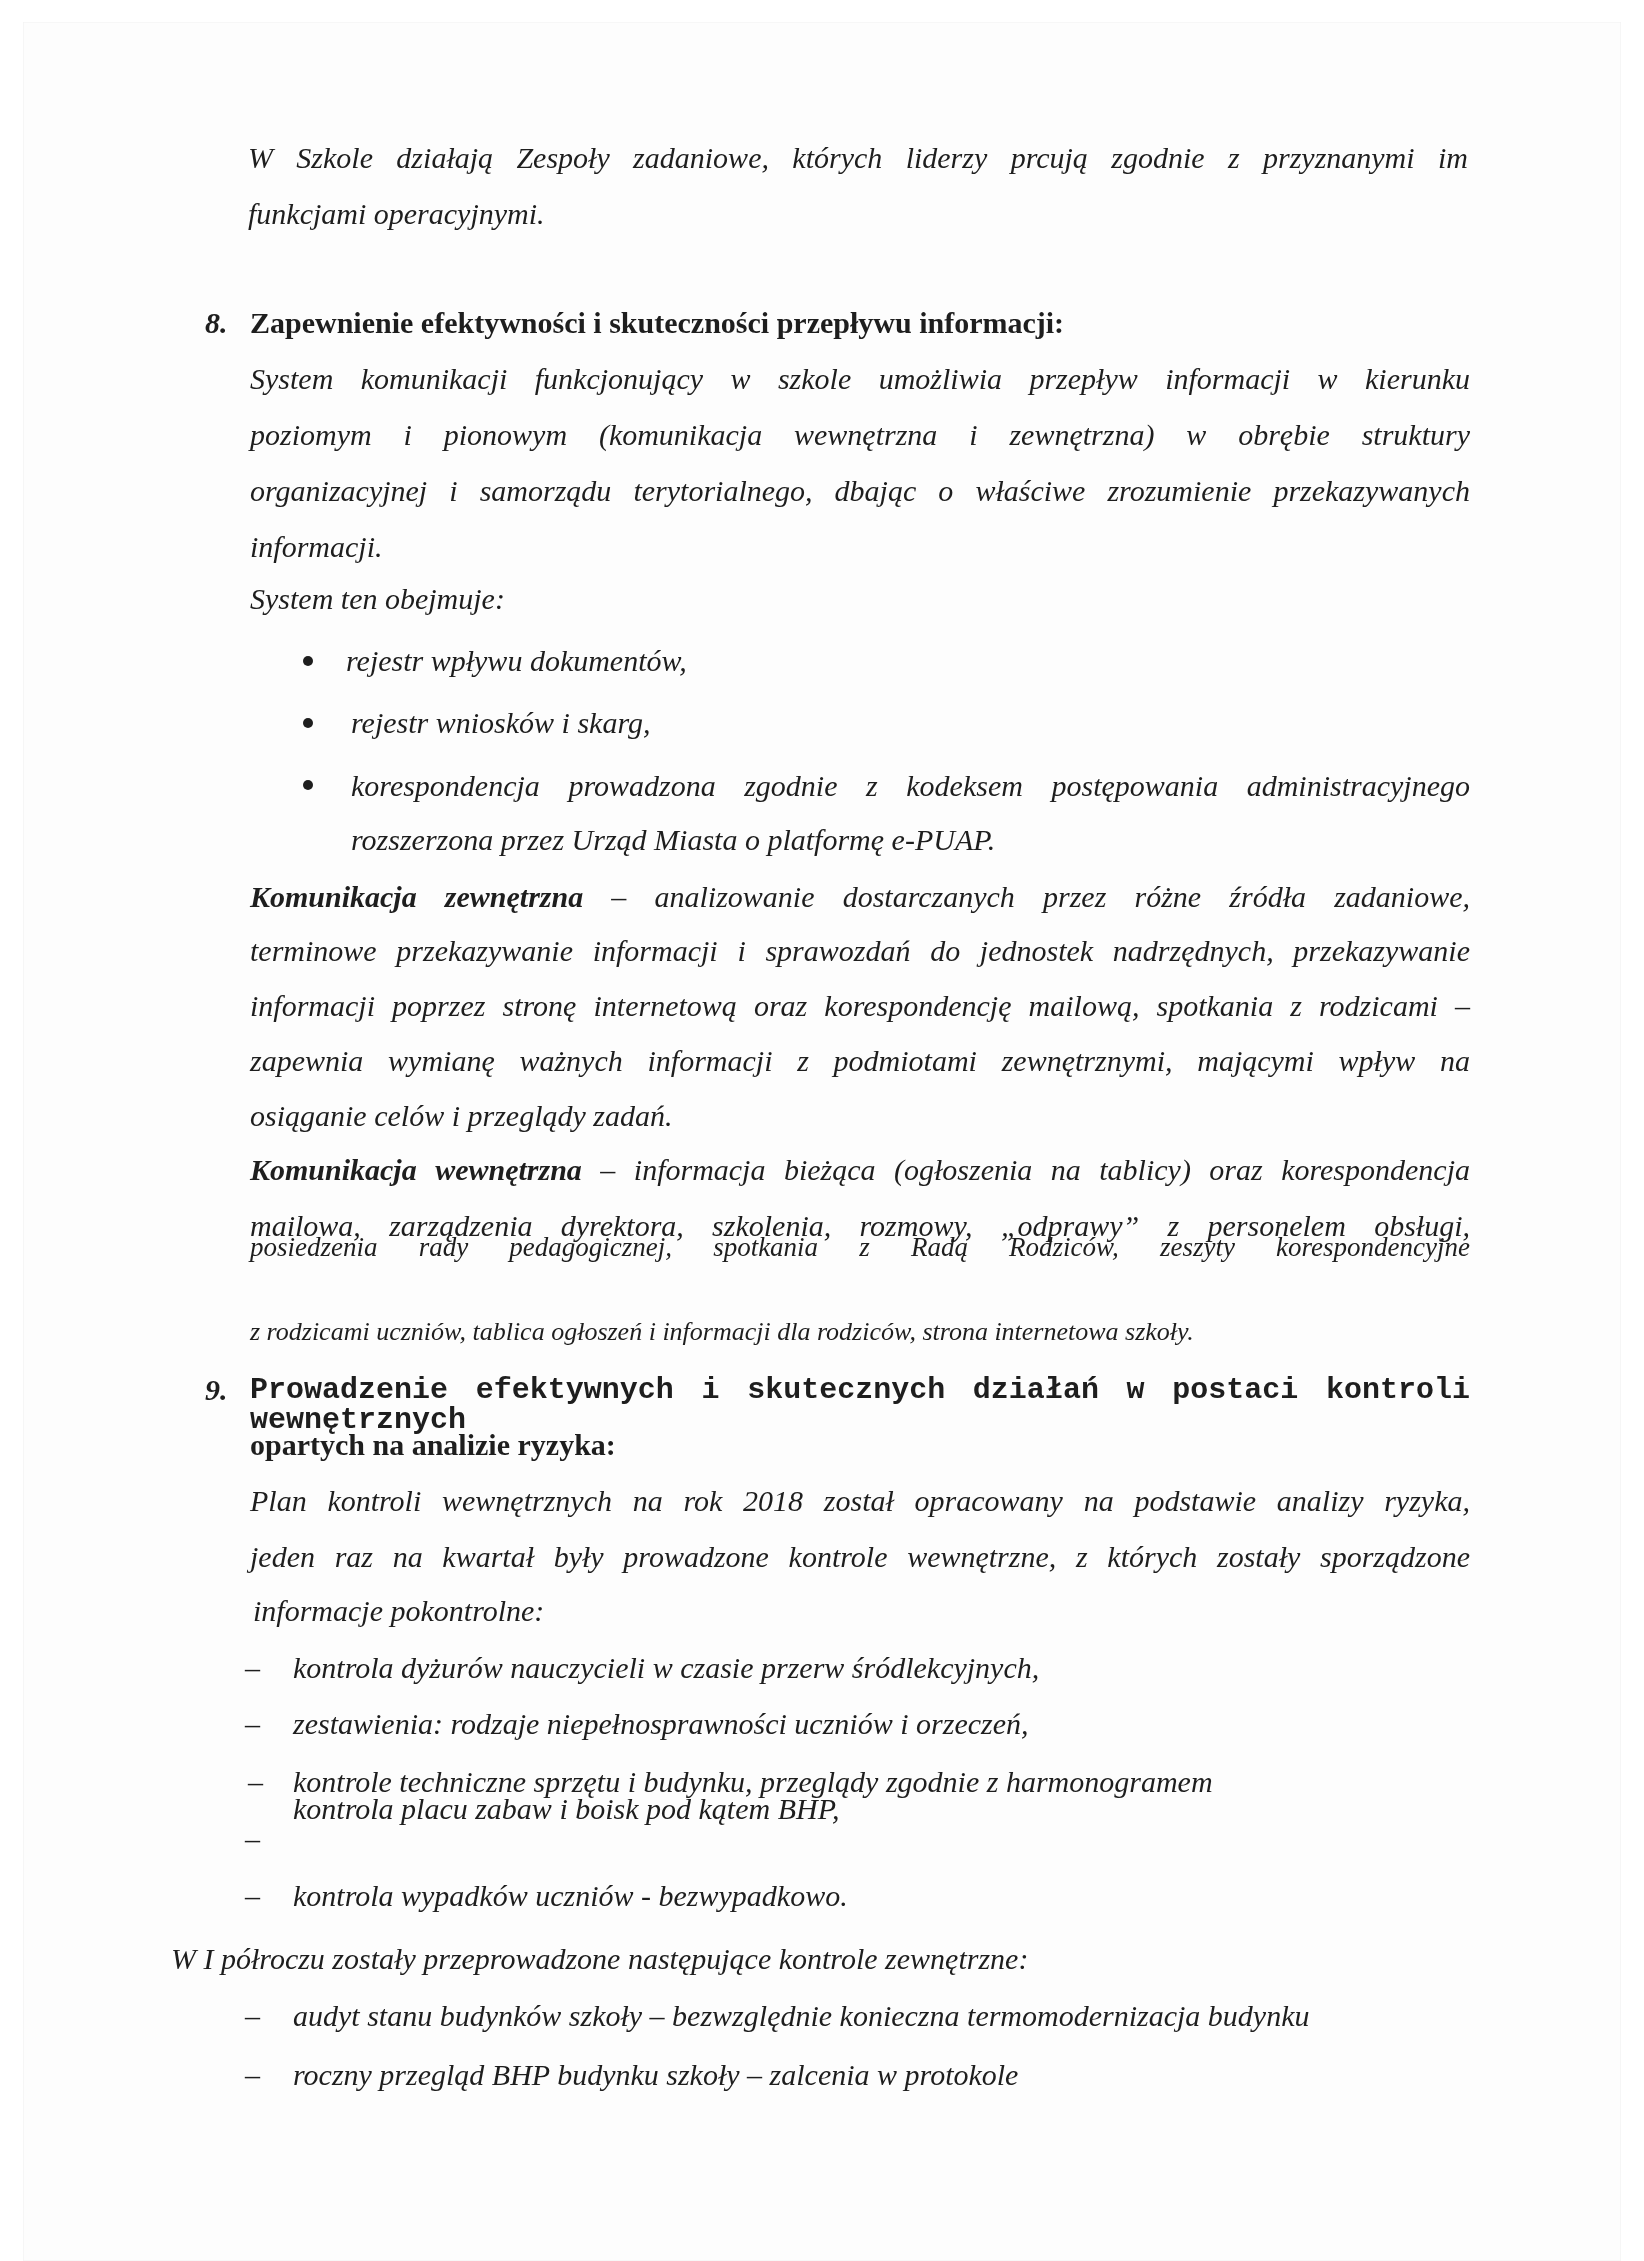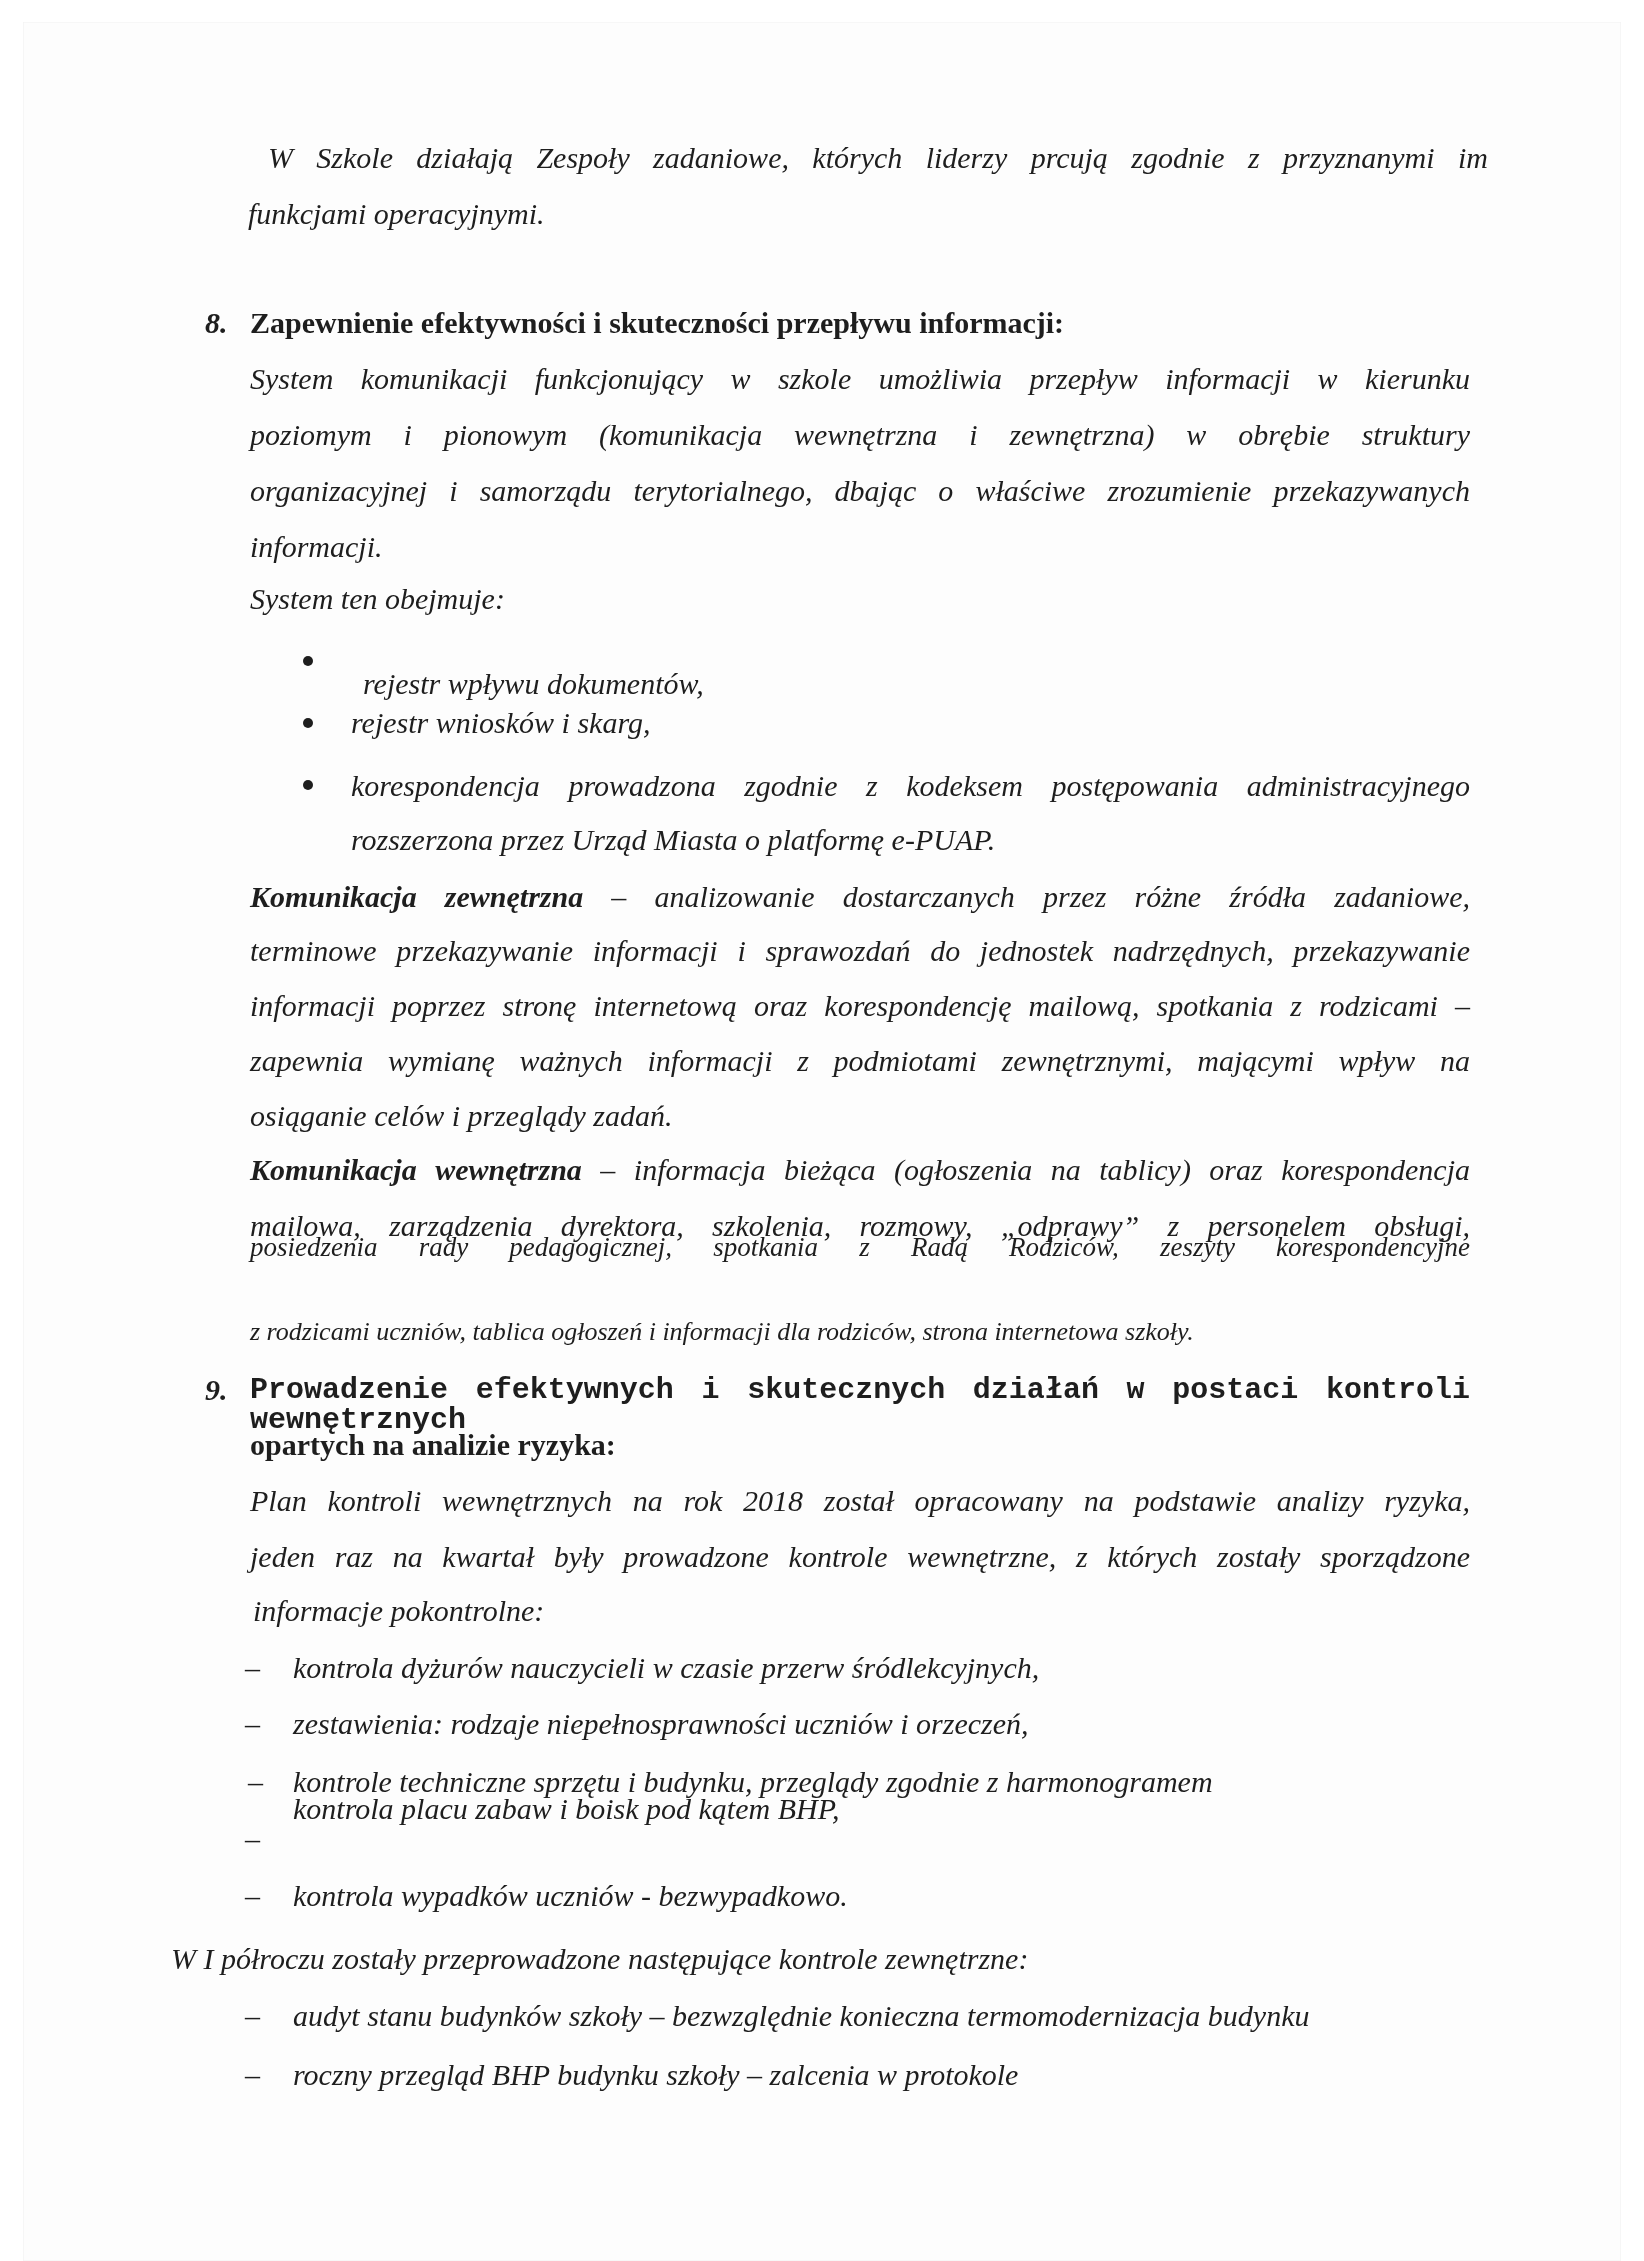--- a/index.html
+++ b/index.html
@@ -73,35 +73,35 @@
   </style>
 </head>
 <body>
 
 <div class="page"></div>
 
 <div class="content">
 
   <div class="ghost" style="left:255px; top:748px;">&nbsp;</div>
 
-  <div class="line just" style="left:248px; top:143px; width:1220px;margin-left:20px;">W Szkole działają Zespoły zadaniowe, których liderzy prcują zgodnie z przyznanymi im</div>
+  <div class="line just" style="left:248px; top:143px; width:1220px;">W Szkole działają Zespoły zadaniowe, których liderzy prcują zgodnie z przyznanymi im</div>
   <div class="line" style="left:248px; top:199px;">funkcjami operacyjnymi.</div>
 
   <div class="num" style="left:205px; top:308px; font-style:italic;">8.</div>
   <div class="line bold" style="left:250px; top:308px;">Zapewnienie efektywności i skuteczności przepływu informacji:</div>
 
   <div class="line just" style="left:250px; top:364px; width:1220px;">System komunikacji funkcjonujący w szkole umożliwia przepływ informacji w kierunku</div>
   <div class="line just" style="left:250px; top:420px; width:1220px;">poziomym i pionowym (komunikacja wewnętrzna i zewnętrzna) w obrębie struktury</div>
   <div class="line just" style="left:250px; top:476px; width:1220px;">organizacyjnej i samorządu terytorialnego, dbając o właściwe zrozumienie przekazywanych</div>
   <div class="line" style="left:250px; top:532px;">informacji.</div>
 
   <div class="line" style="left:250px; top:584px;">System ten obejmuje:</div>
 
   <div class="bullet-dot" style="left:303px; top:656px;"></div>
-  <div class="line" style="left:363px; top:646px;margin-top:23px;">rejestr wpływu dokumentów,</div>
+  <div class="line" style="left:346px; top:646px;">rejestr wpływu dokumentów,</div>
 
   <div class="bullet-dot" style="left:303px; top:718px;"></div>
   <div class="line" style="left:351px; top:708px;">rejestr wniosków i skarg,</div>
 
   <div class="bullet-dot" style="left:303px; top:780px;"></div>
   <div class="line just" style="left:351px; top:771px; width:1119px;">korespondencja prowadzona zgodnie z kodeksem postępowania administracyjnego</div>
   <div class="line" style="left:351px; top:825px;">rozszerzona przez Urząd Miasta o platformę e-PUAP.</div>
 
   <div class="line just" style="left:250px; top:882px; width:1220px;">
     <span class="bi">Komunikacja zewnętrzna</span><span> – analizowanie dostarczanych przez różne źródła zadaniowe,</span>

